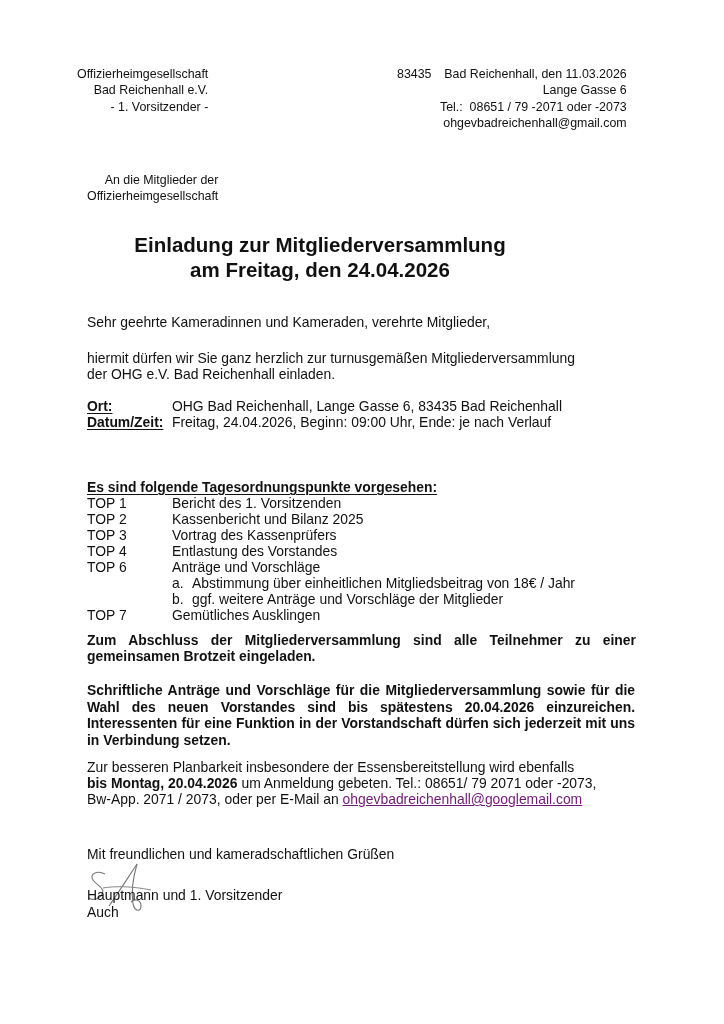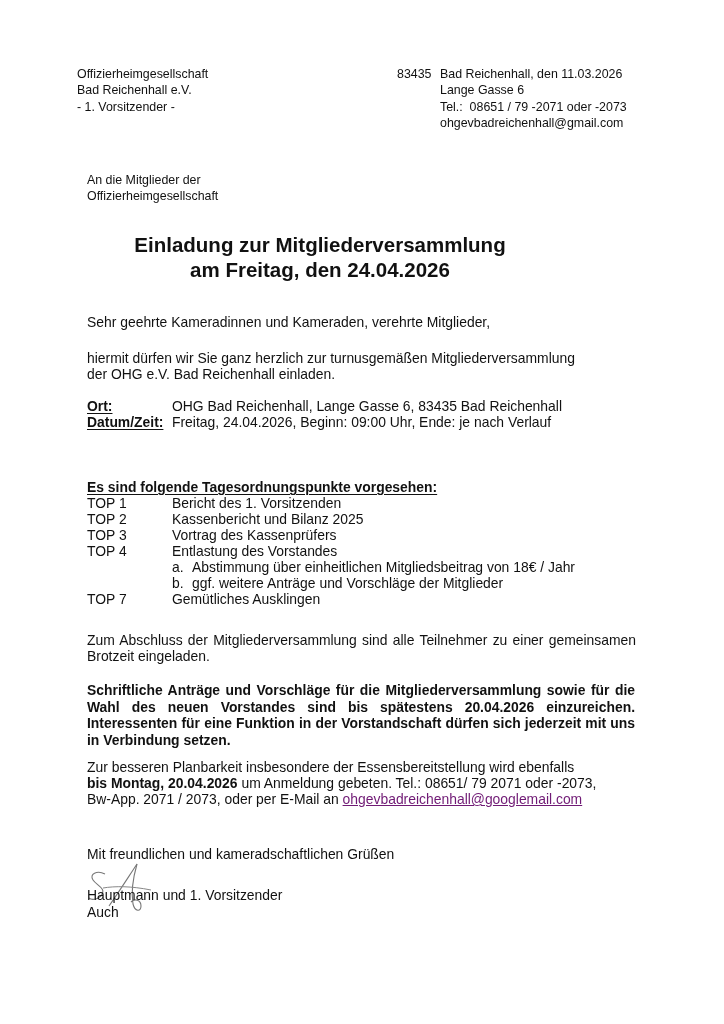--- a/index.html
+++ b/index.html
@@ -1,26 +1,26 @@
 <!DOCTYPE html>
 <html><head>
 <meta charset="utf-8">
 <style>
   html, body { margin: 0; padding: 0; background: #ffffff; }
   body { width: 724px; height: 1024px; position: relative; overflow: hidden;
          font-family: "Liberation Sans", sans-serif; color: #111111; }
   .abs { position: absolute; white-space: nowrap; }
-  .hdr { font-size: 12.4px; line-height: 16.3px; }
+  .hdr { font-size: 12.4px; line-height: 16.3px; text-align: right; }
   .body { font-size: 13.9px; line-height: 16px; }
   .title { font-size: 20.5px; font-weight: bold; line-height: 25px; text-align: center;
            left: 0; width: 640px; }
   .u { text-decoration: underline; text-underline-offset: 2px; }
   .b { font-weight: bold; }
   .just { white-space: normal; text-align: justify; text-align-last: left; width: 548px; }
-  .just-first { white-space: normal; text-align: justify; text-align-last: left; width: 549px; }
+  .just-first { white-space: normal; text-align: justify; text-align-last: left; width: 549px; font-weight: bold; }
   .lbl { display: inline-block; width: 85px; }
   .topnum { display: inline-block; width: 85px; }
   .subletter { display: inline-block; width: 20px; }
   a.mail { color: #701a75; text-decoration: underline; }
   .sig { position: absolute; left: 85px; top: 862px; width: 80px; height: 56px; }
 </style>
 </head>
 <body>
 
 <div class="abs hdr" style="left:77px; top:66px;">
@@ -62,20 +62,21 @@
     <span class="lbl b u">Datum/Zeit:</span><span>Freitag, 24.04.2026, Beginn: 09:00 Uhr, Ende: je nach Verlauf</span>
   </div>
 </div>
 
 <div class="abs body" style="left:87px; top:446px;margin-top:33px;">
   <div class="b u">Es sind folgende Tagesordnungspunkte vorgesehen:</div>
   <div><span class="topnum">TOP 1</span><span>Bericht des 1. Vorsitzenden</span></div>
   <div><span class="topnum">TOP 2</span><span>Kassenbericht und Bilanz 2025</span></div>
   <div><span class="topnum">TOP 3</span><span>Vortrag des Kassenprüfers</span></div>
   <div><span class="topnum">TOP 4</span><span>Entlastung des Vorstandes</span></div>
+  <div><span class="topnum">TOP 6</span><span>Anträge und Vorschläge</span></div>
   <div style="padding-left:85px;"><span class="subletter">a.</span><span>Abstimmung über einheitlichen Mitgliedsbeitrag von 18€ / Jahr</span></div>
   <div style="padding-left:85px;"><span class="subletter">b.</span><span>ggf. weitere Anträge und Vorschläge der Mitglieder</span></div>
   <div><span class="topnum">TOP 7</span><span>Gemütliches Ausklingen</span></div>
 </div>
 
 <div class="abs body just-first" style="left:87px; top:632px;">Zum Abschluss der Mitgliederversammlung sind alle Teilnehmer zu einer gemeinsamen Brotzeit eingeladen.</div>
 
 <div class="abs body just b" style="left:87px; top:682px; line-height:16.5px;">Schriftliche Anträge und Vorschläge für die Mitgliederversammlung sowie für die Wahl des neuen Vorstandes sind bis spätestens 20.04.2026 einzureichen. Interessenten für eine Funktion in der Vorstandschaft dürfen sich jederzeit mit uns in Verbindung setzen.</div>
 
 <div class="abs body" style="left:87px; top:759px;">

